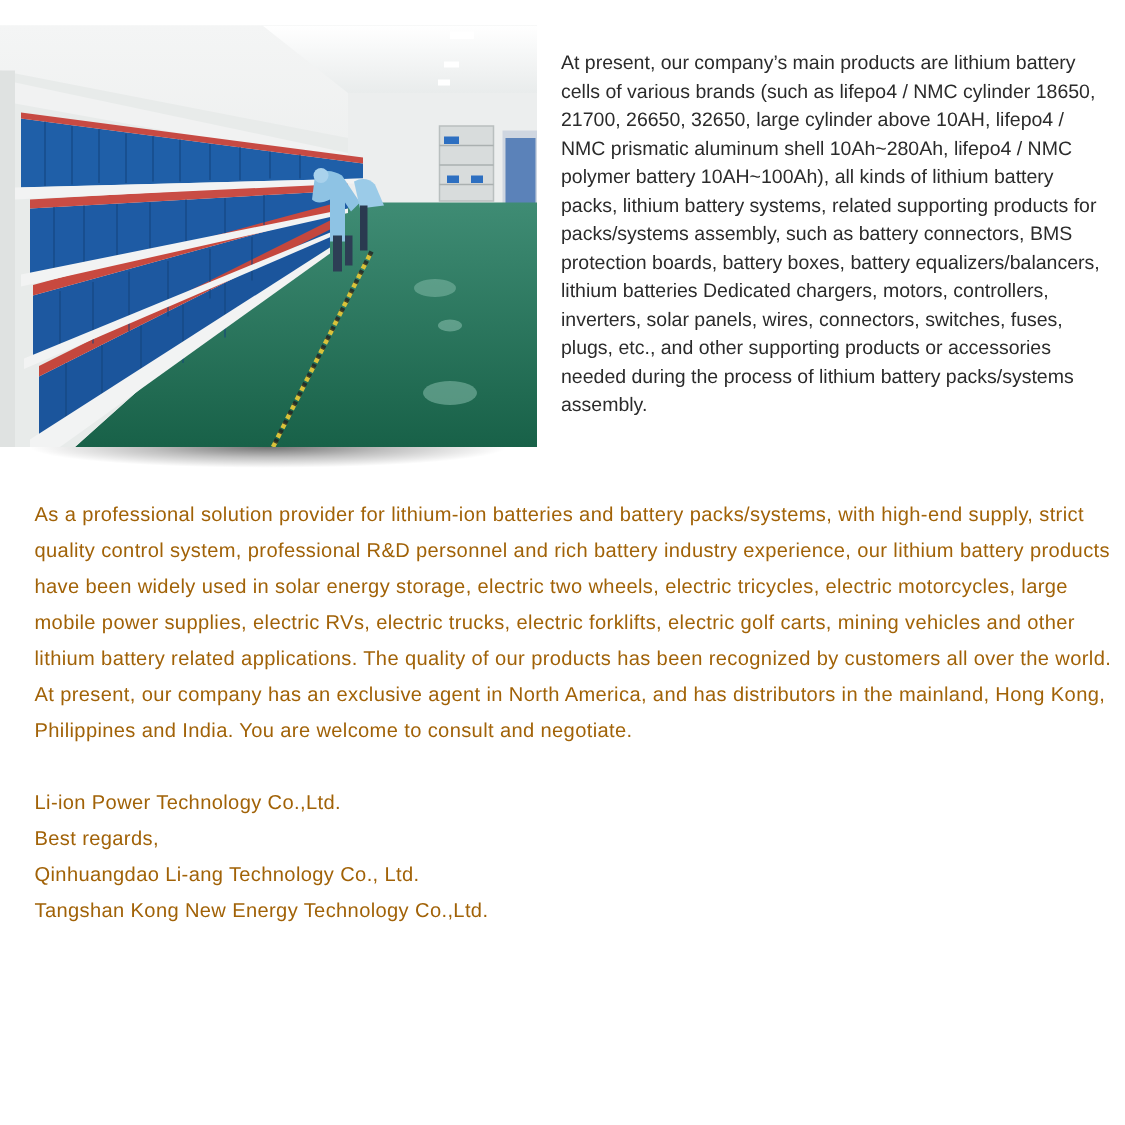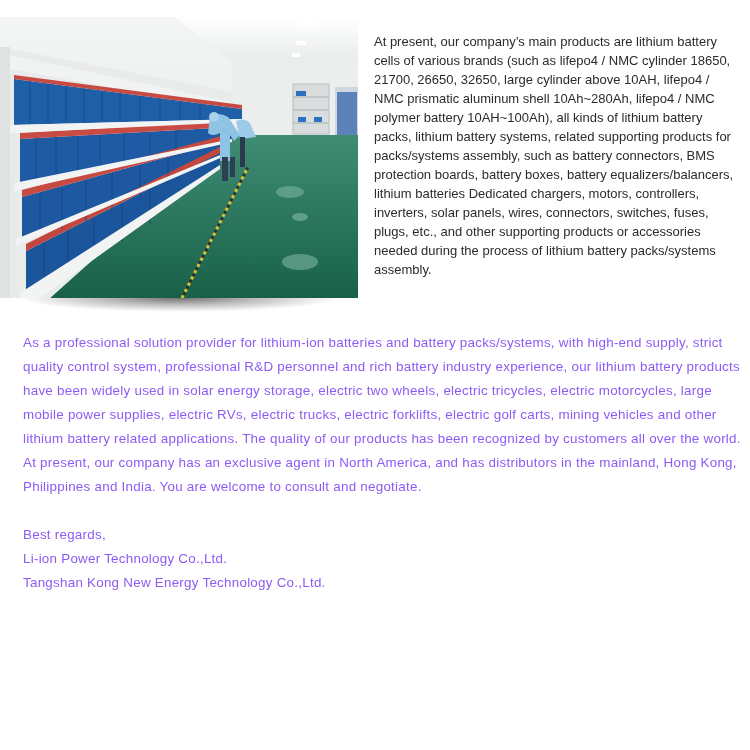--- a/index.html
+++ b/index.html
@@ -49,21 +49,21 @@
       margin: 2px;
     }
     .body-text {
       position: absolute;
       left: 23px;
       top: 331px;
       width: 720px;
       font-size: 13.4px;
       line-height: 24px;
       letter-spacing: 0.25px;
-      color: #8b5cf6;
+      color: #a16207;
     }
     .body-text p {
       margin: 0 0 24px 0;
     }
     .signature {
       margin: 0;
     }
     .signature div {
       line-height: 24px;
     }
@@ -188,17 +188,18 @@
     </svg>
   </div>
   <div class="photo-shadow"></div>
 </div>
 
 <p class="intro">At present, our company’s main products are lithium battery cells of various brands (such as lifepo4 / NMC cylinder 18650, 21700, 26650, 32650, large cylinder above 10AH, lifepo4 / NMC prismatic aluminum shell 10Ah~280Ah, lifepo4 / NMC polymer battery 10AH~100Ah), all kinds of lithium battery packs, lithium battery systems, related supporting products for packs/systems assembly, such as battery connectors, BMS protection boards, battery boxes, battery equalizers/balancers, lithium batteries Dedicated chargers, motors, controllers, inverters, solar panels, wires, connectors, switches, fuses, plugs, etc., and other supporting products or accessories needed during the process of lithium battery packs/systems assembly.</p>
 
 <div class="body-text">
   <p>As a professional solution provider for lithium-ion batteries and battery packs/systems, with high-end supply, strict quality control system, professional R&amp;D personnel and rich battery industry experience, our lithium battery products have been widely used in solar energy storage, electric two wheels, electric tricycles, electric motorcycles, large mobile power supplies, electric RVs, electric trucks, electric forklifts, electric golf carts, mining vehicles and other lithium battery related applications. The quality of our products has been recognized by customers all over the world. At present, our company has an exclusive agent in North America, and has distributors in the mainland, Hong Kong, Philippines and India. You are welcome to consult and negotiate.</p>
   <div class="signature">
+    <div>Li-ion Power Technology Co.,Ltd.</div>
     <div>Best regards,</div>
-    <div>Li-ion Power Technology Co.,Ltd.</div>
+    <div>Qinhuangdao Li-ang Technology Co., Ltd.</div>
     <div>Tangshan Kong New Energy Technology Co.,Ltd.</div>
   </div>
 </div>
 
 </body></html>

